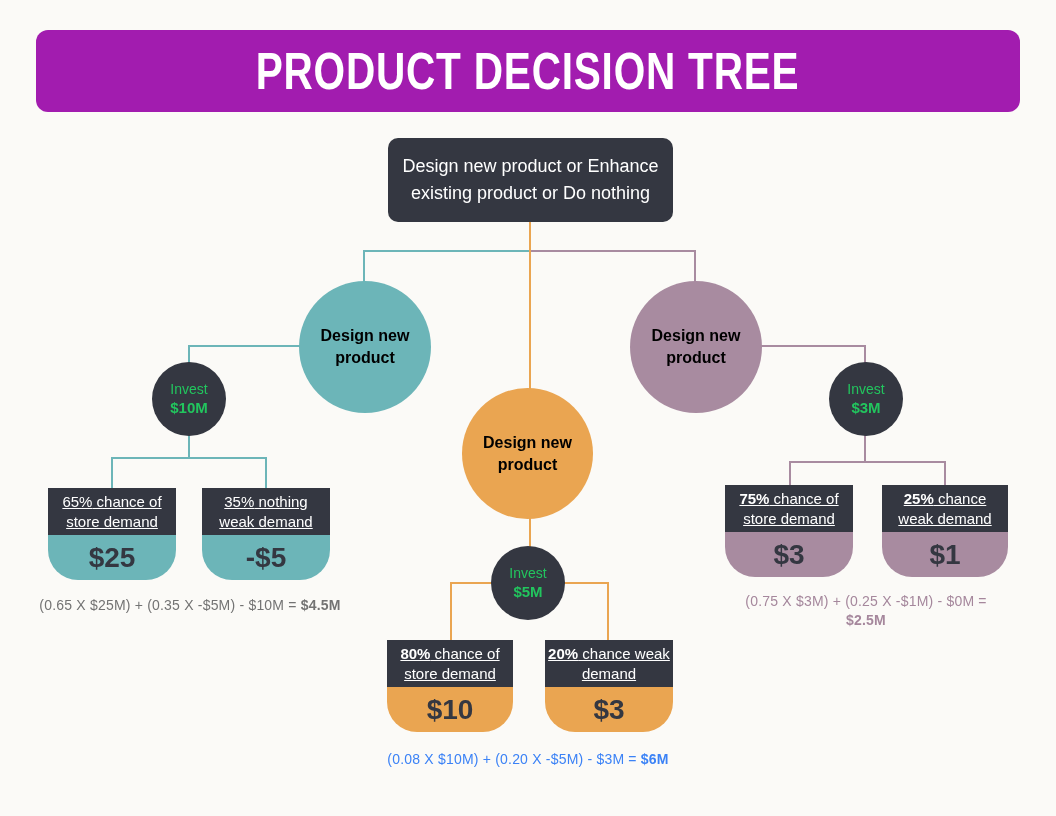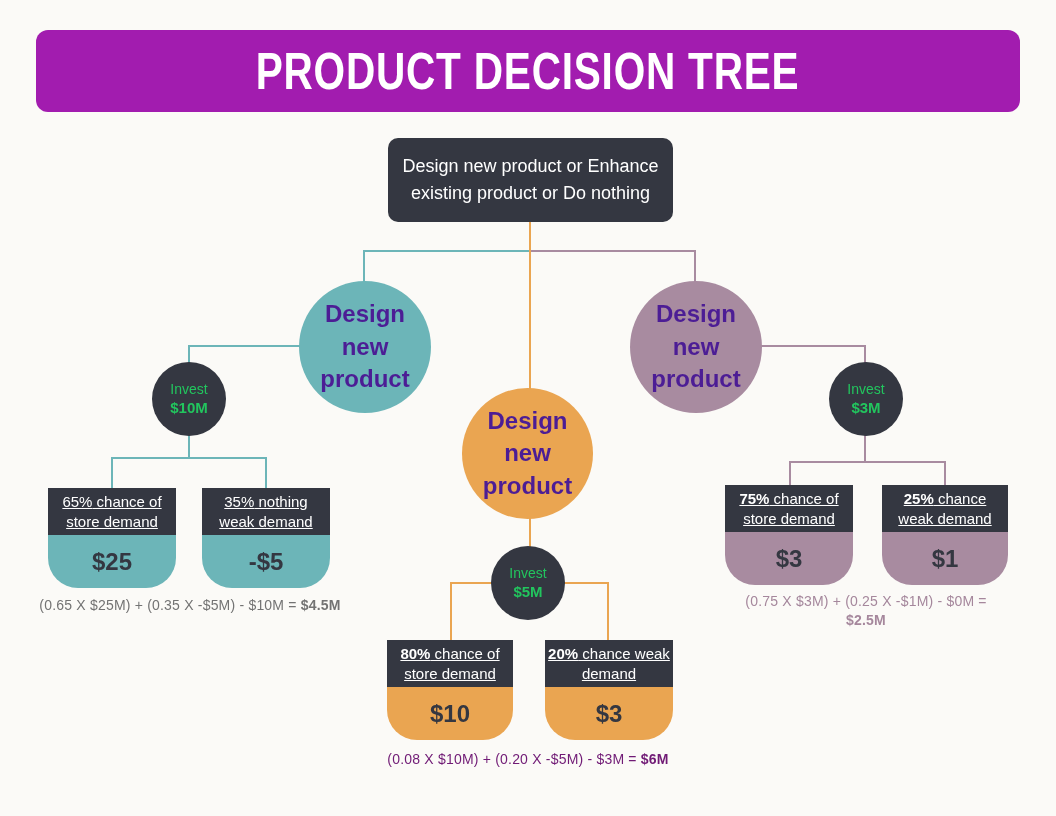--- a/index.html
+++ b/index.html
@@ -35,54 +35,54 @@
   .line.teal   { background:#6cb5b8; }
   .line.orange { background:#eaa551; }
   .line.purple { background:#a88ba0; }
 
   
   .circle {
     position:absolute; border-radius:50%;
     display:flex; flex-direction:column; align-items:center; justify-content:center;
     text-align:center; z-index:2;
   }
-  .decision { width:132px; height:132px; font-weight:700; font-size:24px;
-              line-height:1.35; white-space:pre-line; color:#4c1d95; }
+  .decision { width:132px; height:132px; font-weight:700; font-size:16px;
+              line-height:1.35; white-space:pre-line; color:#000000; }
   .decision.teal   { background:#6cb5b8; }
   .decision.orange { background:#eaa551; }
   .decision.purple { background:#a88ba0; }
   .invest { width:74px; height:74px; background:#343741; color:#22c55e;
             font-size:14px; line-height:1.3; }
   .invest .amt { font-weight:700; font-size:15px; }
 
   
   .outcome { position:absolute; width:128px; z-index:2; }
   .outcome .head {
     background:#343741; color:#ffffff; min-height:45px;
     display:flex; align-items:center; justify-content:center;
     text-align:center; font-size:15px; line-height:1.3;
     white-space:pre-line; padding:4px 2px;text-decoration:underline;
   }
   .outcome .prob { font-weight:700; }
   .outcome.plain .prob { font-weight:400; }
   .outcome .val {
-    height:53px; display:flex; align-items:center; justify-content:center;
-    font-size:24px; font-weight:700; color:#343741;
+    height:45px; display:flex; align-items:center; justify-content:center;
+    font-size:28px; font-weight:700; color:#343741;
     border-radius:0 0 30px 30px;
   }
   .val.teal   { background:#6cb5b8; }
   .val.orange { background:#eaa551; }
   .val.purple { background:#a88ba0; }
 
   
   .formula { position:absolute; font-size:14px; text-align:center;
              letter-spacing:0.2px; z-index:2; }
   .formula .res { font-weight:700; }
   .f-left  { color:#737373; left:30px;  top:597px; width:320px; white-space:nowrap; }
-  .f-mid   { color:#701a75; left:368px; top:751px; width:320px; white-space:nowrap; }
+  .f-mid   { color:#3b82f6; left:368px; top:751px; width:320px; white-space:nowrap; }
   .f-right { color:#a5879c; left:731px; top:593px; width:270px; }
   .f-right .expr { white-space:nowrap; }
   .f-right .res  { display:block; margin-top:3px; }
 </style>
 </head>
 <body>
 
 <div class="canvas">
 
   <div class="titlebar">

